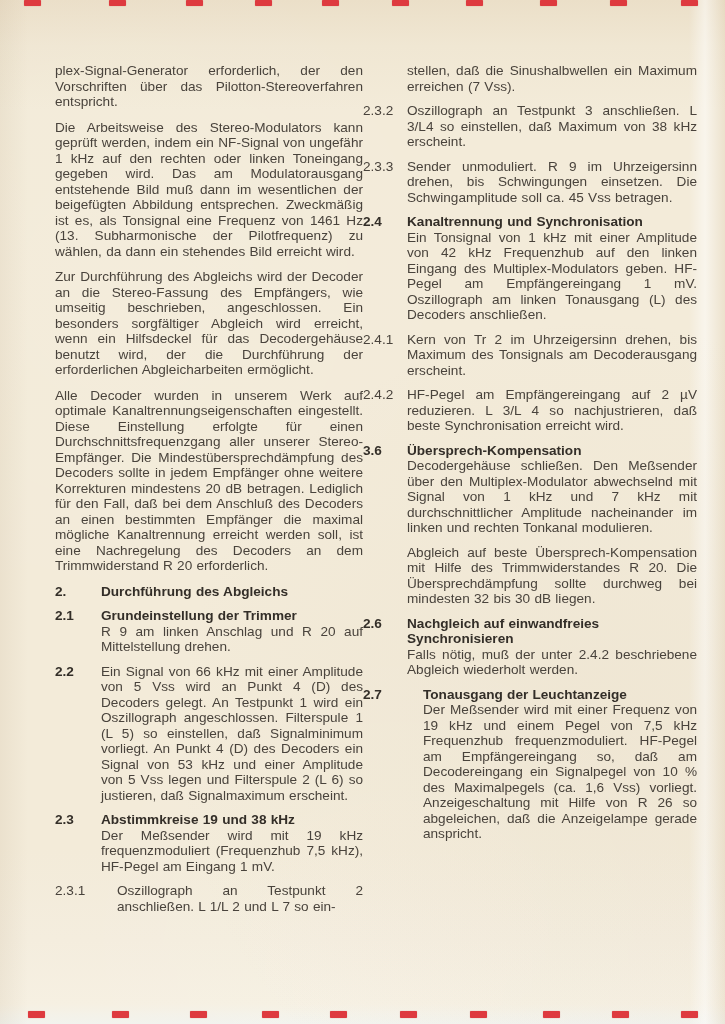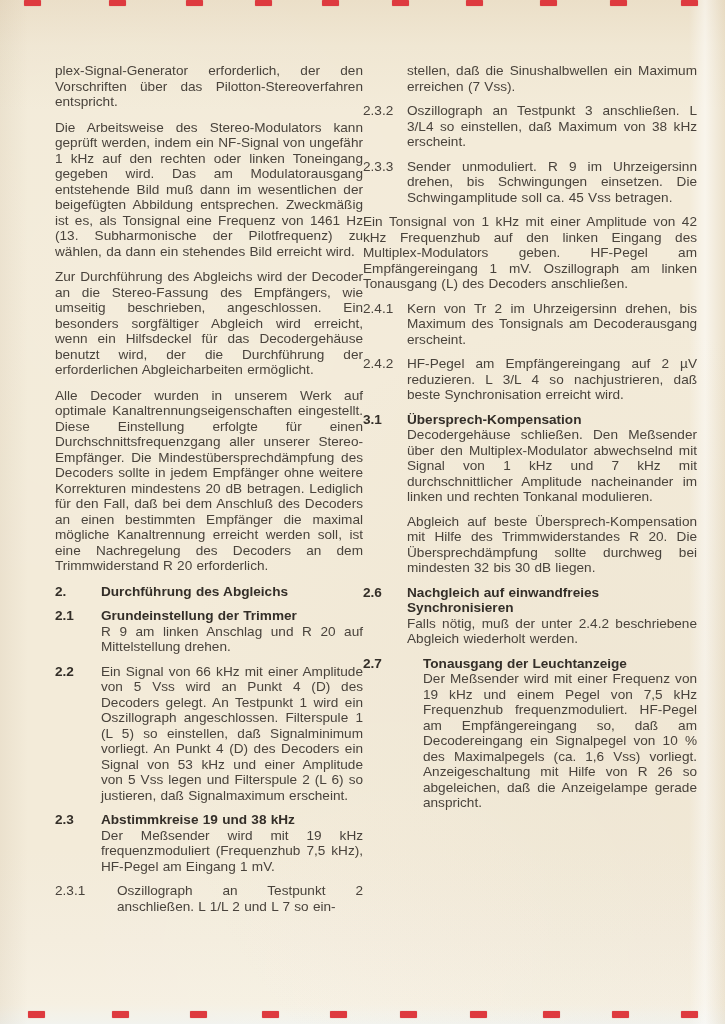--- a/index.html
+++ b/index.html
@@ -112,38 +112,40 @@
             <p class="para">Oszillograph an Testpunkt 3 anschließen. L 3/L4 so einstellen, daß Maximum von 38 kHz erscheint.</p>
           </div>
         </div>
         <div class="block">
           <div class="num">2.3.3</div>
           <div class="cell">
             <p class="para">Sender unmoduliert. R 9 im Uhrzeigersinn drehen, bis Schwingungen einsetzen. Die Schwingamplitude soll ca. 45 Vss betragen.</p>
           </div>
         </div>
         <div class="block">
+          <div class="num bold">2.4</div>
           <div class="cell">
+            <div class="head">Kanaltrennung und Synchronisation</div>
             <p class="para">Ein Tonsignal von 1 kHz mit einer Amplitude von 42 kHz Frequenzhub auf den linken Eingang des Multiplex-Modulators geben. HF-Pegel am Empfängereingang 1 mV. Oszillograph am linken Tonausgang (L) des Decoders anschließen.</p>
           </div>
         </div>
         <div class="block">
           <div class="num">2.4.1</div>
           <div class="cell">
             <p class="para">Kern von Tr 2 im Uhrzeigersinn drehen, bis Maximum des Tonsignals am Decoderausgang erscheint.</p>
           </div>
         </div>
         <div class="block">
           <div class="num">2.4.2</div>
           <div class="cell">
             <p class="para">HF-Pegel am Empfängereingang auf 2 µV reduzieren. L 3/L 4 so nachjustrieren, daß beste Synchronisation erreicht wird.</p>
           </div>
         </div>
         <div class="block">
-          <div class="num bold">3.1</div>
+          <div class="num bold">3.6</div>
           <div class="cell">
             <div class="head">Übersprech-Kompensation</div>
             <p class="para">Decodergehäuse schließen. Den Meßsender über den Multiplex-Modulator abwechselnd mit Signal von 1 kHz und 7 kHz mit durchschnittlicher Amplitude nacheinander im linken und rechten Tonkanal modulieren.</p>
             <p class="para">Abgleich auf beste Übersprech-Kompensation mit Hilfe des Trimmwiderstandes R 20. Die Übersprechdämpfung sollte durchweg bei mindesten 32 bis 30 dB liegen.</p>
           </div>
         </div>
         <div class="block">
           <div class="num bold">2.6</div>
           <div class="cell">
             <div class="head">Nachgleich auf einwandfreies Synchronisieren</div>

